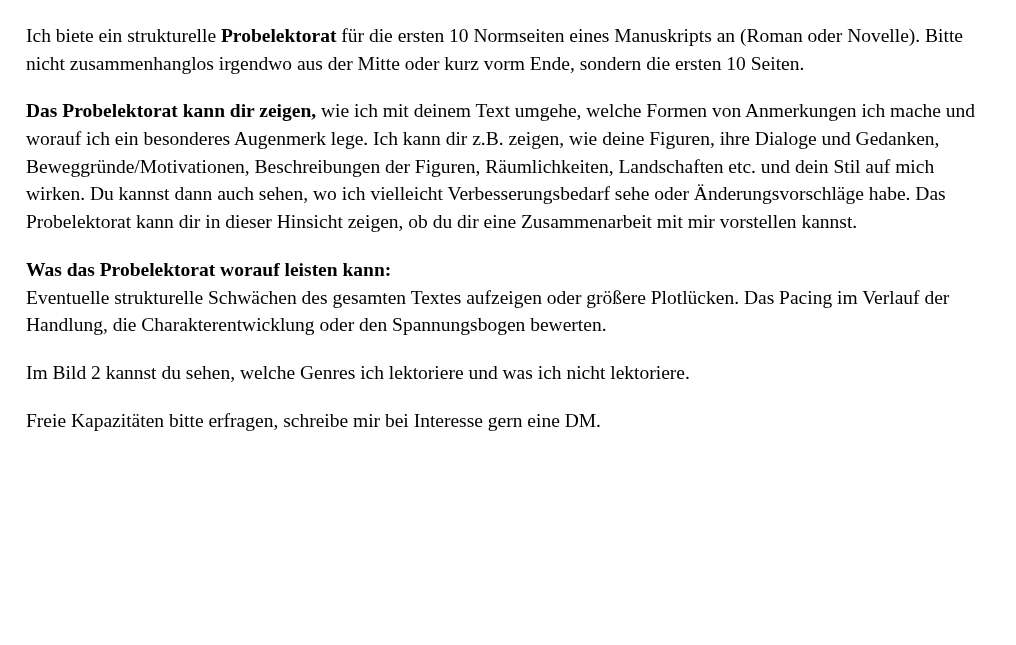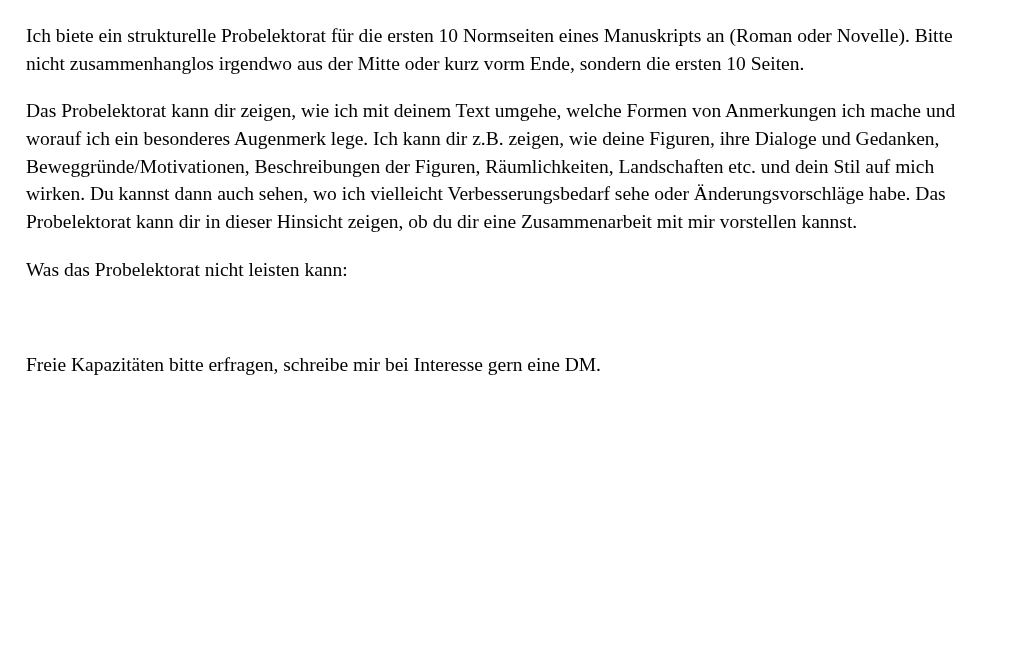--- a/index.html
+++ b/index.html
@@ -25,27 +25,27 @@
     font-size: 19.5px;
     line-height: 1.42;
     margin: 0 0 20px 0;
     text-align: left;
     max-width: 965px;
   }
   .para.last {
     margin-bottom: 1px;
   }
   b, .bold {
-    font-weight: normal;
+    font-weight: bold;
   }
 </style>
 </head>
 <body>
 
 <div class="page">
   <div id="paragraphs">
       <div class="para"><span>Ich biete ein strukturelle </span><span class="bold">Probelektorat</span><span> für die ersten 10 Normseiten eines Manuskripts an (Roman oder Novelle). Bitte nicht zusammenhanglos irgendwo aus der Mitte oder kurz vorm Ende, sondern die ersten 10 Seiten.</span></div>
       <div class="para"><span class="bold">Das Probelektorat kann dir zeigen,</span><span> wie ich mit deinem Text umgehe, welche Formen von Anmerkungen ich mache und worauf ich ein besonderes Augenmerk lege. Ich kann dir z.B. zeigen, wie deine Figuren, ihre Dialoge und Gedanken, Beweggründe/Motivationen, Beschreibungen der Figuren, Räumlichkeiten, Landschaften etc. und dein Stil auf mich wirken. Du kannst dann auch sehen, wo ich vielleicht Verbesserungsbedarf sehe oder Änderungsvorschläge habe. Das Probelektorat kann dir in dieser Hinsicht zeigen, ob du dir eine Zusammenarbeit mit mir vorstellen kannst.</span></div>
-      <div class="para"><span class="bold">Was das Probelektorat nicht leisten kann:</span><br></div>
-      <div class="para"><br></div>
+      <div class="para"><span class="bold">Was das Probelektorat worauf leisten kann:</span><br><span>Eventuelle strukturelle Schwächen des gesamten Textes aufzeigen oder größere Plotlücken. Das Pacing im Verlauf der Handlung, die Charakterentwicklung oder den Spannungsbogen bewerten.</span></div>
+      <div class="para"><span>Im Bild 2 kannst du sehen, welche Genres ich lektoriere und was ich nicht lektoriere.</span><br></div>
       <div class="para last"><span>Freie Kapazitäten bitte erfragen, schreibe mir bei Interesse gern eine DM.</span></div>
     </div>
 </div>
 
 </body></html>

